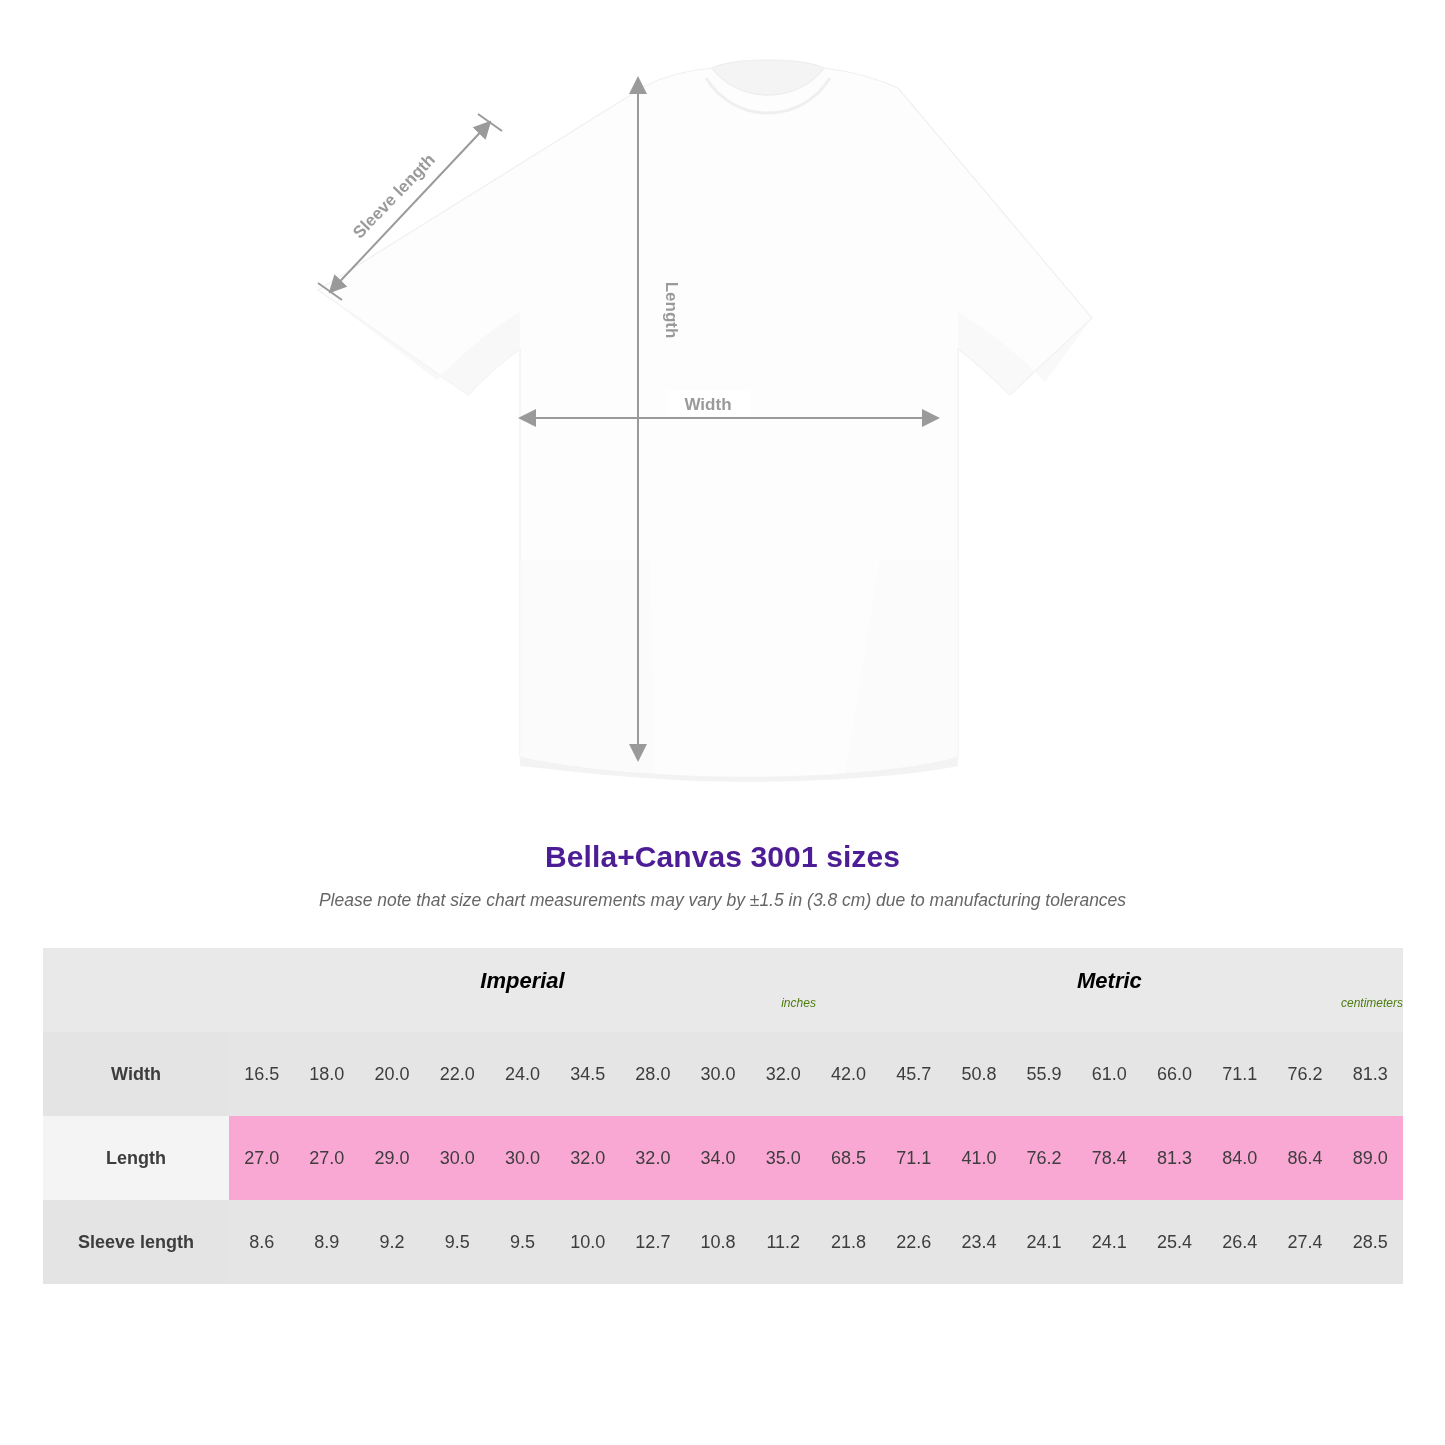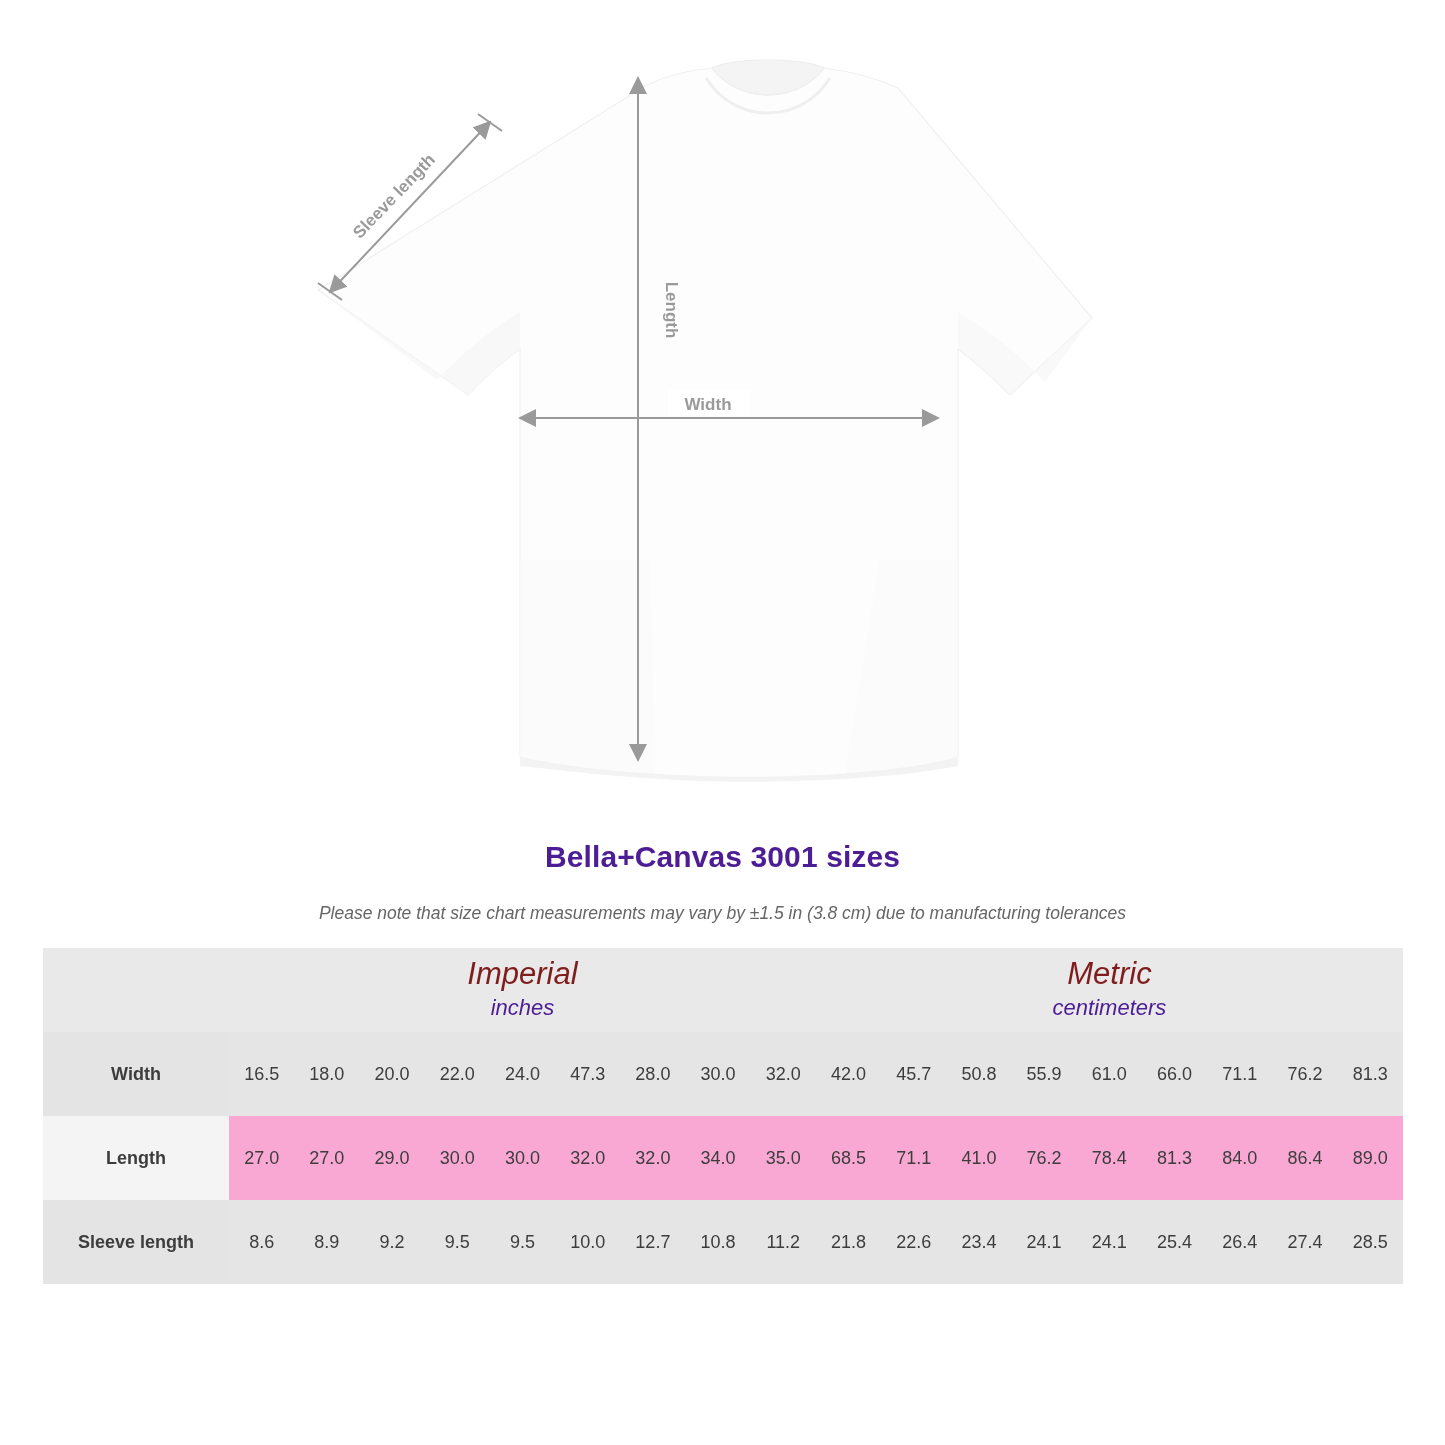--- a/index.html
+++ b/index.html
@@ -35,21 +35,21 @@
     width: 1445px;
     text-align: center;
   }
   .chart-title {
     font-size: 30px;
     font-weight: bold;
     color: #4c1d95;
     letter-spacing: 0.1px;
   }
   .chart-note {
-    margin-top: 29px;
+    margin-top: 16px;
     font-size: 17.5px;
     font-style: italic;
     color: #666666;
   }
 
   
   .table-wrap {
     position: absolute;
     top: 948px;
     left: 43px;
@@ -67,31 +67,32 @@
     color: #3d3d3d;
     padding: 0;
     height: 84px;
     border: 0;
   }
   .unit-head {
     height: 108px;
     background: #e9e9e9;
   }
   .unit-name {
-    font-size: 31px;
-    font-style: italic;
-    font-weight: normal;
-    color: #7f1d1d;
-    line-height: 1.15;
-  }
-  .unit-sub {
     font-size: 22px;
     font-style: italic;
-    color: #4c1d95;
+    font-weight: bold;
+    color: #000000;
+    line-height: 1.15;
+  }
+  .unit-sub {
+    font-size: 12px;
+    font-style: italic;
+    color: #4d7c0f;
     line-height: 1.5;
+    text-align: right;
   }
   .row-white td { background: #f9a8d4; }
   .row-grey td { background: #e5e5e5; }
   .hdr-row td { background: #ffffff; }
   .rowlabel {
     font-weight: bold;
     font-size: 19px;
     color: #3d3d3d;
   }
   .rowlabel-grey { background: #e4e4e4 !important; }
@@ -202,21 +203,21 @@
         </tr>
 
 
         <tr class="row-grey">
           <td class="rowlabel rowlabel-grey">Width</td>
           <td class="cell-val">16.5</td>
           <td class="cell-val">18.0</td>
           <td class="cell-val">20.0</td>
           <td class="cell-val">22.0</td>
           <td class="cell-val">24.0</td>
-          <td class="cell-val">47.3</td>
+          <td class="cell-val">34.5</td>
           <td class="cell-val">28.0</td>
           <td class="cell-val">30.0</td>
           <td class="cell-val">32.0</td>
           <td class="cell-val">42.0</td>
           <td class="cell-val">45.7</td>
           <td class="cell-val">50.8</td>
           <td class="cell-val">55.9</td>
           <td class="cell-val">61.0</td>
           <td class="cell-val">66.0</td>
           <td class="cell-val">71.1</td>

